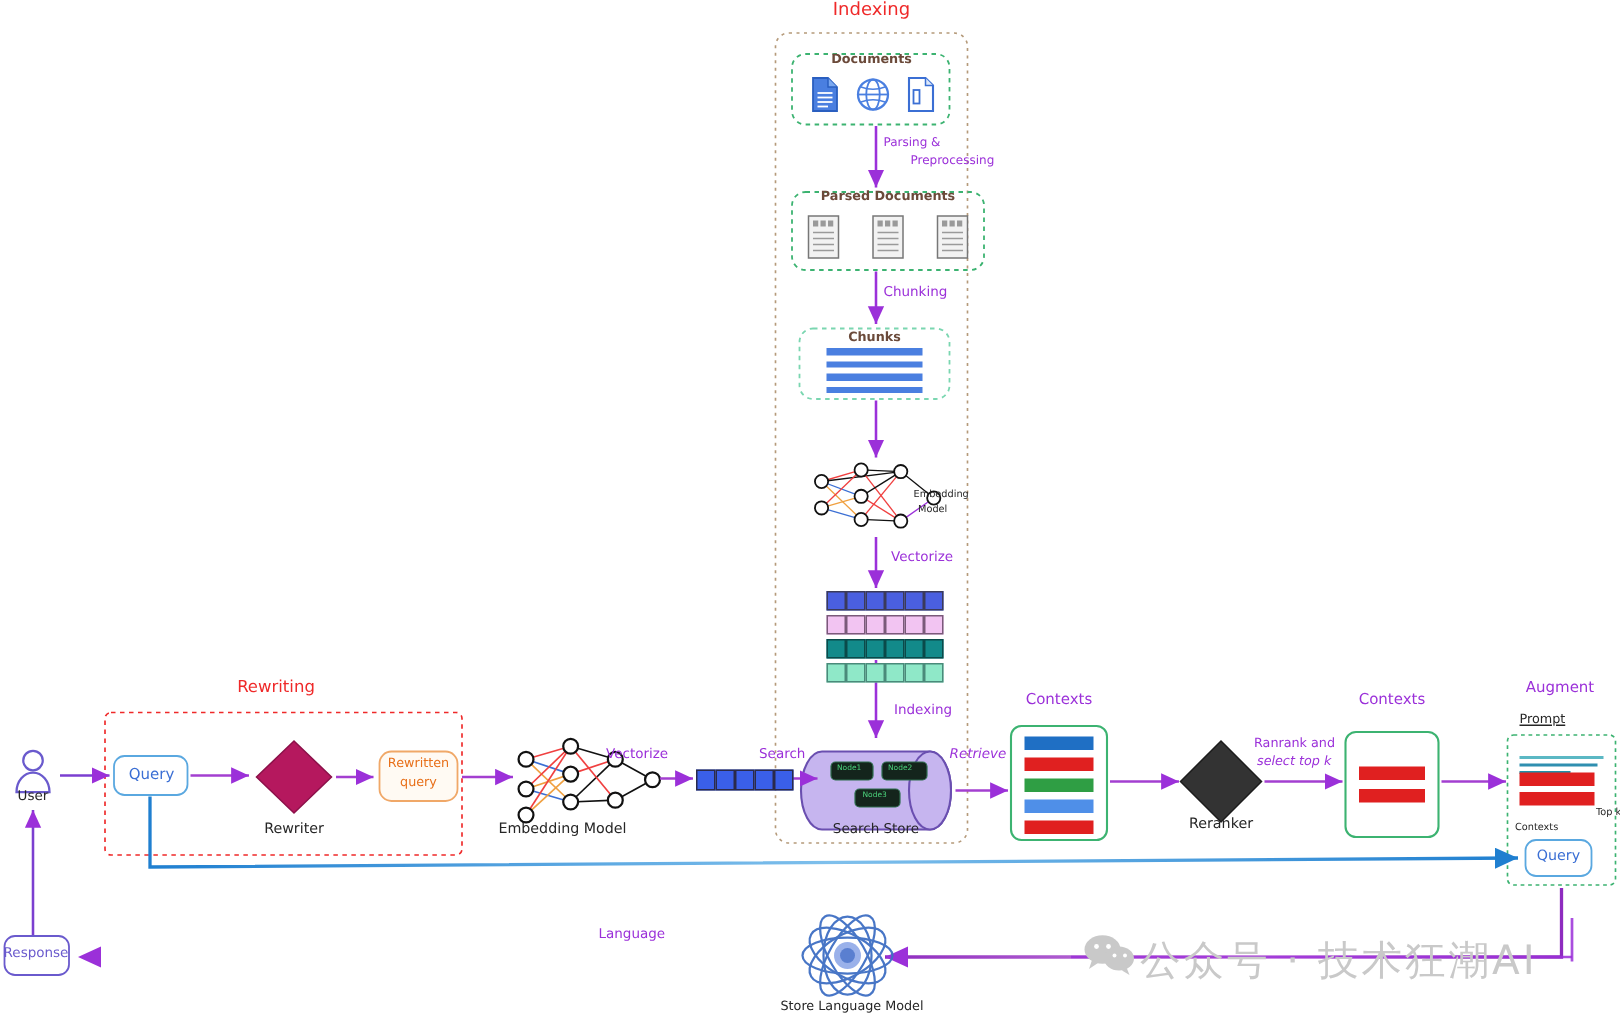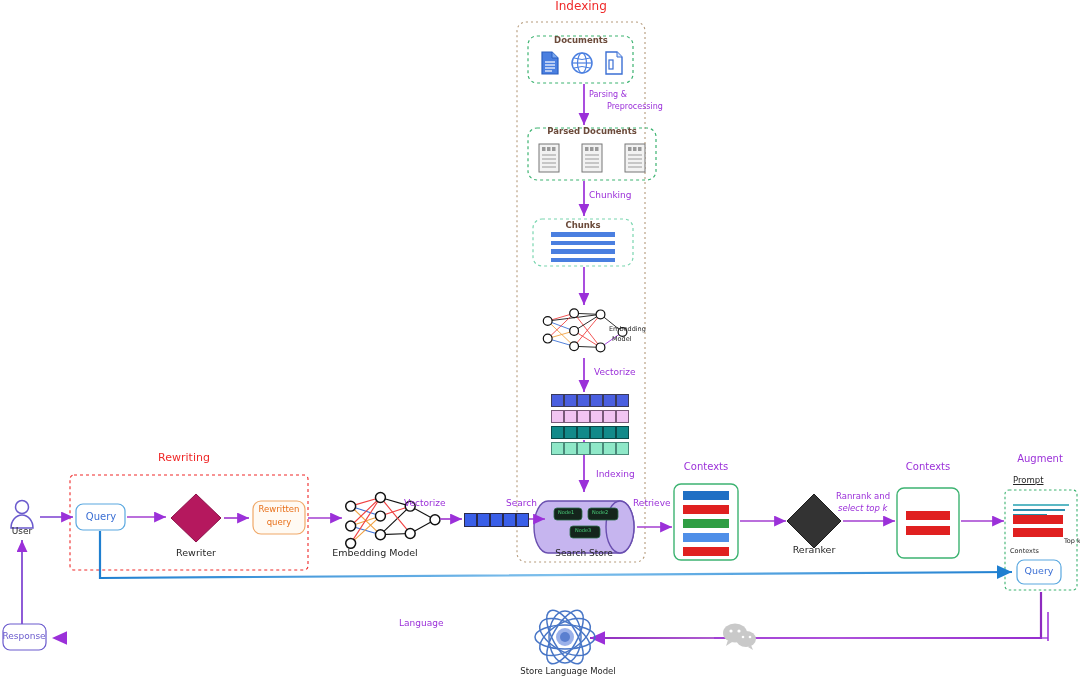--- a/index.html
+++ b/index.html
@@ -373,21 +373,21 @@
 
   <div class="lbl ctr orange" style="left:279px;top:505px;font-size:8.5px;">Rewritten</div>
   <div class="lbl ctr orange" style="left:279px;top:518px;font-size:8.5px;">query</div>
 
   <div class="lbl ctr dark" style="left:375px;top:548px;font-size:9.5px;">Embedding Model</div>
 
   <div class="lbl purple" style="left:404px;top:498px;font-size:9px;">Vectorize</div>
 
   <div class="lbl purple" style="left:506px;top:498px;font-size:9px;">Search</div>
 
-  <div class="lbl purple" style="left:633px;top:498px;font-size:9px;">Retrieve</div>
+  <div class="lbl purple" style="left:633px;top:498px;font-size:9px;font-style:italic;">Retrieve</div>
 
   <div class="lbl ctr purple" style="left:706px;top:461px;font-size:10px;">Contexts</div>
 
   <div class="lbl ctr dark" style="left:814px;top:545px;font-size:9.5px;">Reranker</div>
 
   <div class="lbl purple" style="left:836px;top:492px;font-size:8.5px;">Ranrank and</div>
   <div class="lbl purple" style="left:838px;top:504px;font-size:8.5px;font-style:italic;">select top k</div>
 
   <div class="lbl ctr purple" style="left:928px;top:461px;font-size:10px;">Contexts</div>
 
@@ -409,14 +409,15 @@
   <svg width="36" height="30" class="abs" style="left:722px;top:622px;">
     <ellipse cx="13" cy="11" rx="12" ry="9.5" fill="#c9c9c9"></ellipse>
     <path d="M6,18 L4,24 L10,20 Z" fill="#c9c9c9"></path>
     <ellipse cx="24" cy="17" rx="10" ry="8" fill="#c9c9c9"></ellipse>
     <path d="M29,23 L31,28 L26,25 Z" fill="#c9c9c9"></path>
     <circle cx="9" cy="9" r="1.6" fill="#fff"></circle>
       <circle cx="17" cy="9" r="1.6" fill="#fff"></circle>
     <circle cx="21" cy="15" r="1.3" fill="#fff"></circle>
       <circle cx="28" cy="15" r="1.3" fill="#fff"></circle>
   </svg>
+  <div class="wm" style="left:760px;top:622px;">公众号 · 技术狂潮AI</div>
 
 </div>
 
 </body></html>

